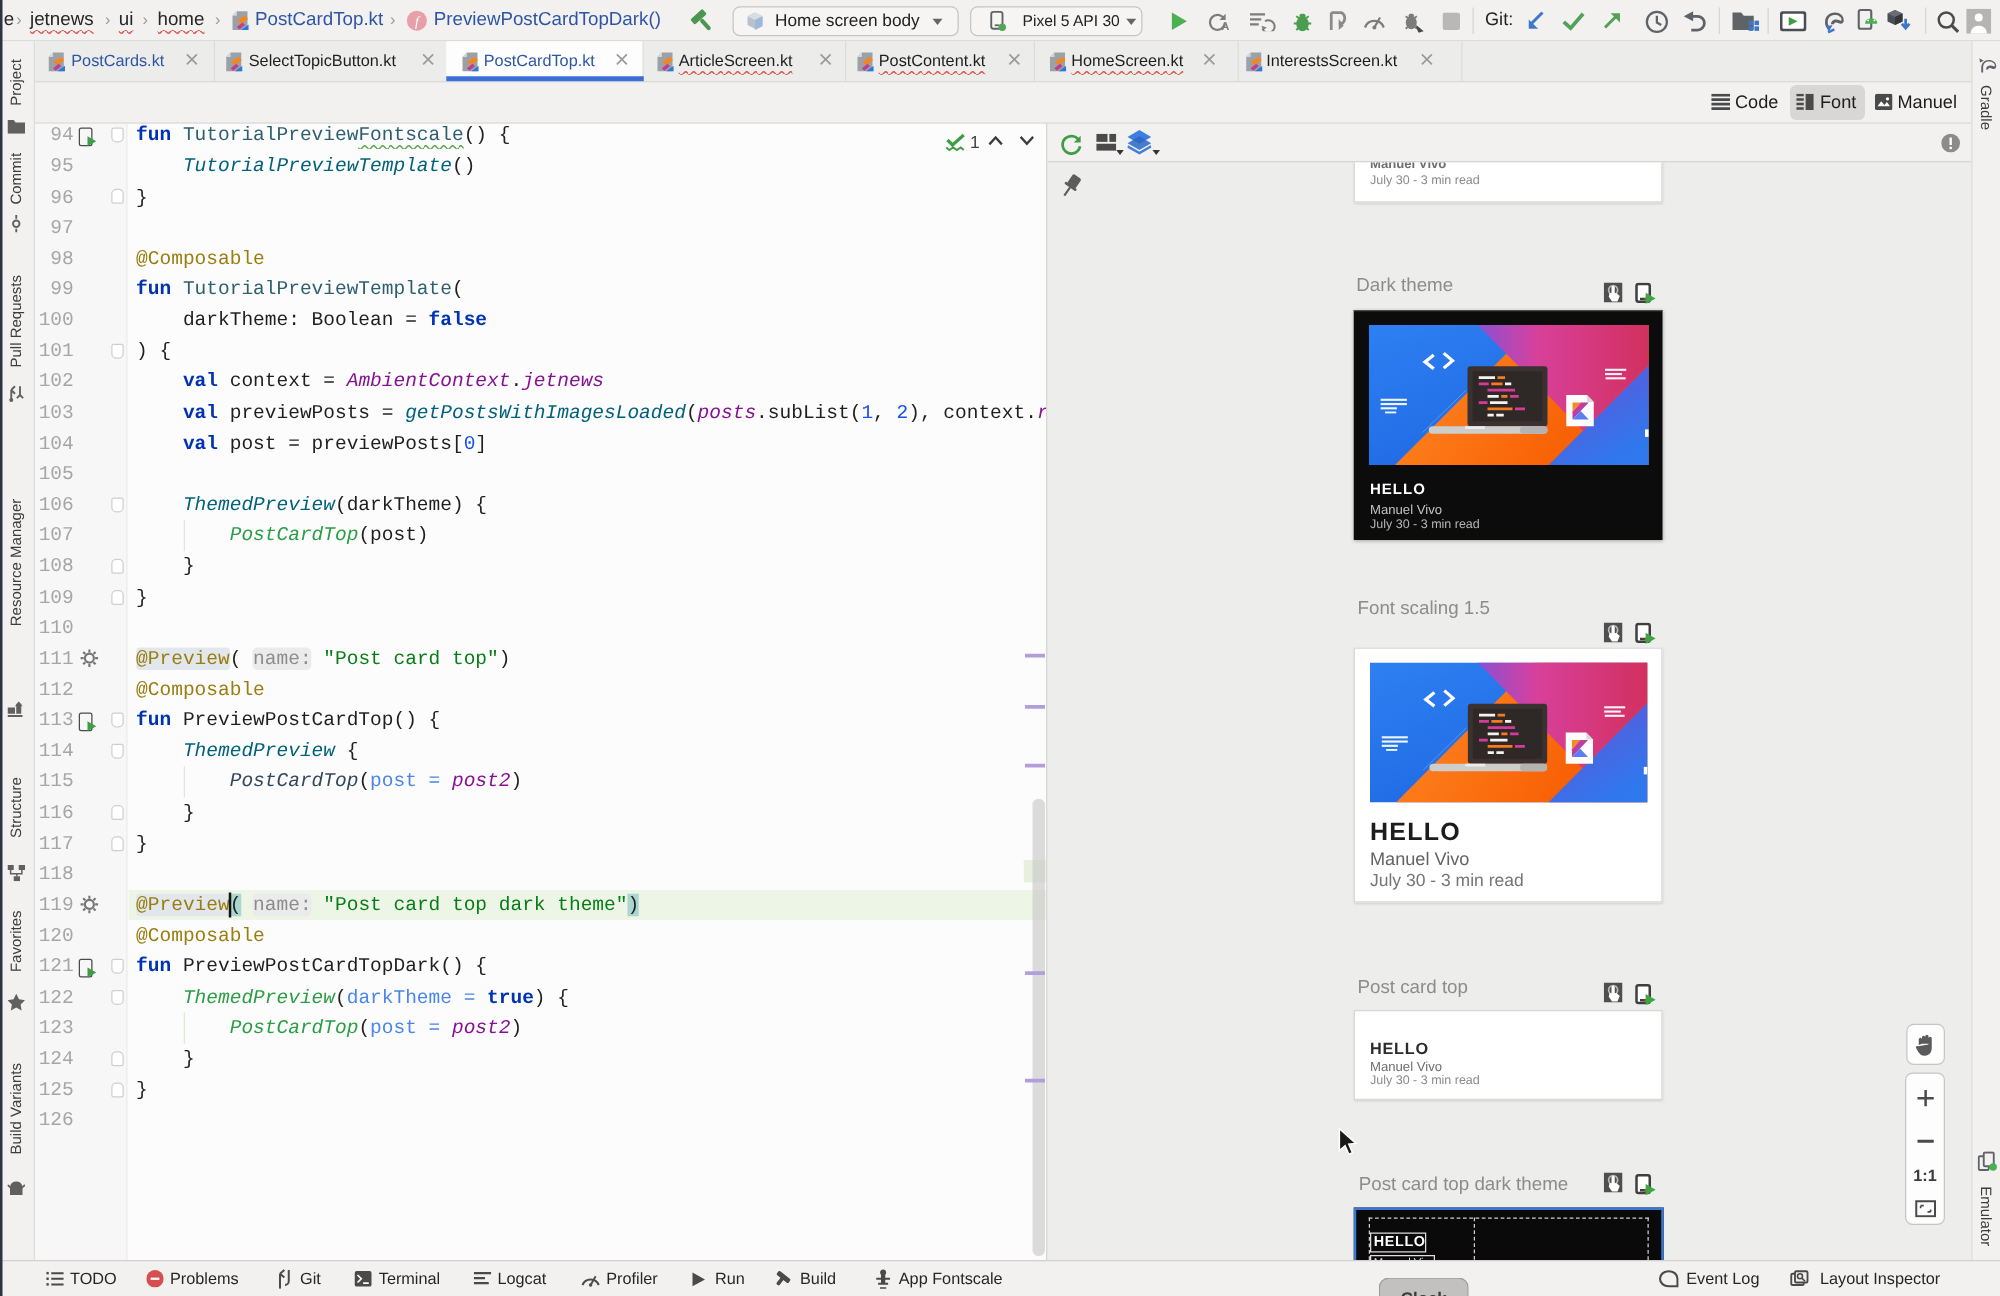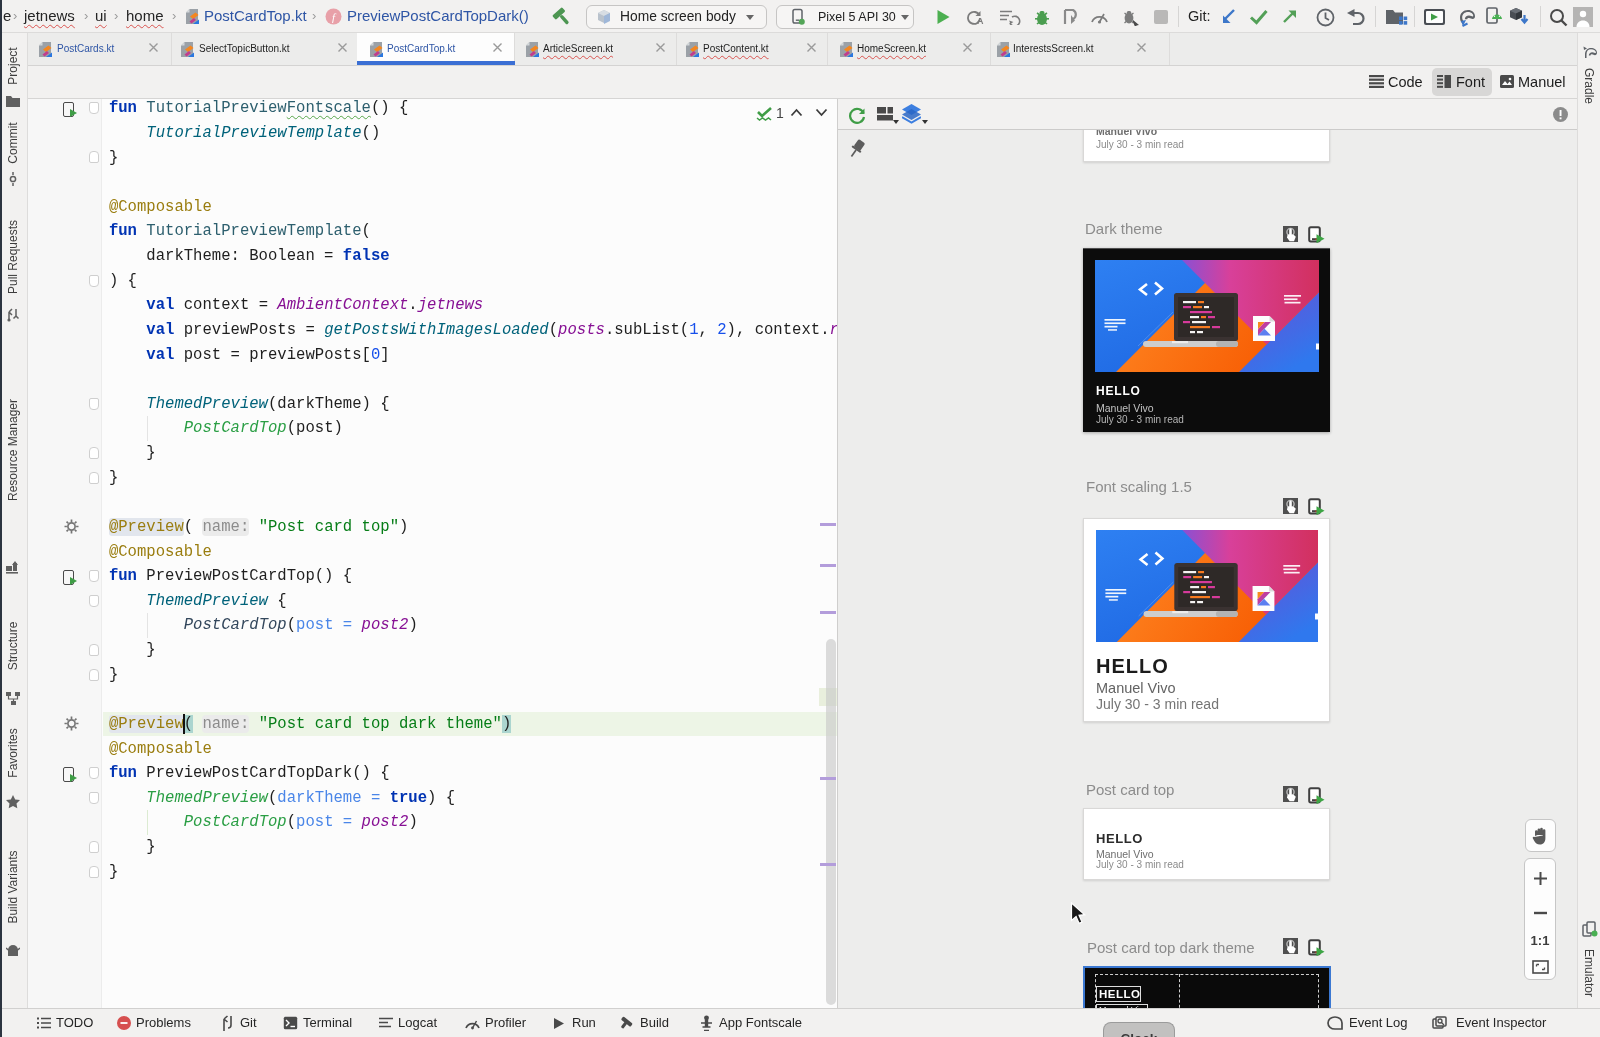--- a/index.html
+++ b/index.html
@@ -12,21 +12,21 @@
 #toolbar{position:absolute;left:0;top:0;width:1600px;height:33px;background:#f2f1f0;border-bottom:1px solid #dcdbda}
 .bc{position:absolute;top:0;height:32px;line-height:32px;font-size:15px;color:#252525;white-space:nowrap}
 .bc.blue{color:#2e55a5}
 .chev{position:absolute;top:0;height:32px;line-height:32px;font-size:13px;color:#9a9a9a}
 .ddbox{position:absolute;top:5px;height:24px;border:1px solid #c6c5c4;border-radius:6px;background:#f6f5f4}
 .ddtxt{position:absolute;top:0;height:22px;line-height:22px;font-size:14px;color:#222;white-space:nowrap}
 .darr{position:absolute;width:0;height:0;border-left:4.5px solid transparent;border-right:4.5px solid transparent;border-top:5px solid #666}
 
 #tabbar{position:absolute;left:28px;top:33px;width:1572px;height:33px;background:#ececeb;border-bottom:1px solid #d4d3d2}
 .tab{position:absolute;top:0;height:32px;border-right:1px solid #dddcdb}
-.tab .lbl{position:absolute;top:0;height:32px;line-height:32px;font-size:10px;color:#1e1e1e;white-space:nowrap}
+.tab .lbl{position:absolute;top:0;height:32px;line-height:32px;font-size:13px;color:#1e1e1e;white-space:nowrap}
 .tab .lbl.blue{color:#2e55a5}
 .tab .x{position:absolute;top:9px;width:11px;height:11px}
 .x svg{width:11px;height:11px}
 
 #stripeL{position:absolute;left:0;top:33px;width:28px;height:975px;background:#f2f1f0;border-right:1px solid #dddcdb}
 .vlab{position:absolute;font-size:12px;color:#3d3d3d;white-space:nowrap;transform:translate(-50%,-50%) rotate(-90deg)}
 .vlabR{position:absolute;font-size:12px;color:#3d3d3d;white-space:nowrap;transform:translate(-50%,-50%) rotate(90deg)}
 
 #selrow{position:absolute;left:28px;top:66px;width:1549px;height:33px;background:#f2f1f0;border-bottom:1px solid #d6d5d4}
 .seltxt{position:absolute;top:0;height:32px;line-height:32px;font-size:14.5px;color:#1c1c1c}
@@ -473,20 +473,53 @@
         <path d="M2 10l3-4 2.5 3 2-2.5L12 10z" fill="#fdfdfd"></path>
         <circle cx="10" cy="4" r="1.3" fill="#fdfdfd"></circle>
       </svg>
     </div>
   <div class="seltxt" style="left:1490px">Manuel</div>
 </div>
 <div id="editor">
   <div class="abs" style="left:75px;top:612.9px;width:734px;height:24.6px;background:#edf5e6"></div>
   <div id="gutter"></div>
   <div class="abs" style="left:75px;top:612.9px;width:27px;height:24.6px;background:#edf5e6"></div>
+  <pre id="lnums"> 94
+ 95
+ 96
+ 97
+ 98
+ 99
+100
+101
+102
+103
+104
+105
+106
+107
+108
+109
+110
+111
+112
+113
+114
+115
+116
+117
+118
+119
+120
+121
+122
+123
+124
+125
+126</pre>
   <div class="abs" style="left:118.6px;top:317.4px;width:1px;height:24.6px;background:#e4e4e4"></div>
   <div class="abs" style="left:118.6px;top:514.4px;width:1px;height:24.6px;background:#e4e4e4"></div>
   <div class="abs" style="left:118.6px;top:711.4px;width:1px;height:24.6px;background:#dcebd2"></div>
   <pre id="code"><span class="kw">fun</span> <span class="fnD">TutorialPreview<span class="gsq">Fontscale</span></span>() {
     <span class="fnT">TutorialPreviewTemplate</span>()
 }
 
 <span class="ann">@Composable</span>
 <span class="kw">fun</span> <span class="fnD">TutorialPreviewTemplate</span>(
     darkTheme: Boolean = <span class="kw">false</span>
@@ -990,18 +1023,18 @@
     </div>
   <div class="sbi" style="left:1349px">Event Log</div>
   <div class="abs" style="left:1432px;top:7px">
       <svg width="17" height="15" viewBox="0 0 17 15">
         <rect x="1" y="3" width="10" height="9" rx="1" fill="none" stroke="#4a4a4a" stroke-width="1.5"></rect>
         <rect x="4" y="1" width="10" height="9" rx="1" fill="#f2f1f0" stroke="#4a4a4a" stroke-width="1.5"></rect>
         <circle cx="8" cy="5" r="2" fill="none" stroke="#4a4a4a" stroke-width="1.3"></circle>
         <path d="M9.5 6.5L12 9" stroke="#4a4a4a" stroke-width="1.3"></path>
       </svg>
     </div>
-  <div class="sbi" style="left:1456px">Event Inspector</div>
+  <div class="sbi" style="left:1456px">Layout Inspector</div>
 </div>
 <div class="abs" style="left:1103px;top:1022px;width:72px;height:15px;background:#c2c1c0;border:1px solid #9b9b9b;border-bottom:none;border-radius:8px 8px 0 0;z-index:45;overflow:hidden">
   <div style="margin-top:8px;text-align:center;font-size:13.5px;font-weight:bold;color:#3a3a3a">Clock</div>
 </div>
 <div id="leftedge"></div>
 
 </body></html>

